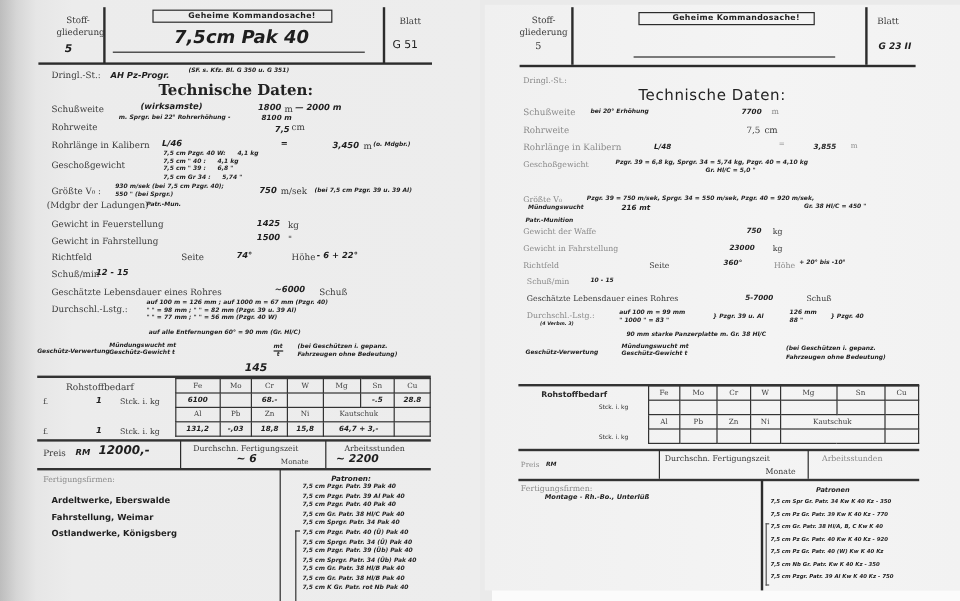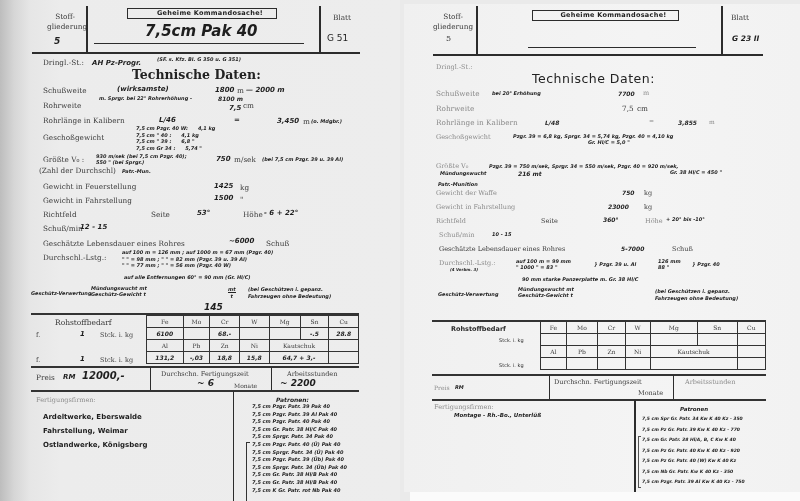--- a/index.html
+++ b/index.html
@@ -67,55 +67,55 @@
   <div class="abs print lbl" style="left:237px;top:86px;">m</div>
   <div class="abs hand mid-hand" style="left:246px;top:86px;">— 2000 m</div>
 
   <div class="abs print lbl" style="left:43px;top:101px;">Rohrweite</div>
   <div class="abs hand small-hand" style="left:99px;top:95px;">m. Sprgr. bei 22° Rohrerhöhung -</div>
   <div class="abs hand small-hand" style="left:218px;top:95px;font-size:6px;">8100 m</div>
   <div class="abs hand mid-hand" style="left:229px;top:104px;">7,5</div>
   <div class="abs print lbl" style="left:243px;top:101px;">cm</div>
 
   <div class="abs print lbl" style="left:43px;top:116px;">Rohrlänge in Kalibern</div>
-  <div class="abs hand mid-hand" style="left:159px;top:116px;">L/46</div>
+  <div class="abs hand mid-hand" style="left:135px;top:116px;">L/46</div>
   <div class="abs hand mid-hand" style="left:234px;top:116px;">=</div>
   <div class="abs hand mid-hand" style="left:277px;top:117px;">3,450</div>
   <div class="abs print lbl" style="left:303px;top:117px;">m</div>
   <div class="abs hand small-hand" style="left:311px;top:118px;">(o. Mdgbr.)</div>
 
   <div class="abs print lbl" style="left:43px;top:133px;">Geschoßgewicht</div>
   <div class="abs" style="left:136px;top:125px;line-height:6.5px;">
     <div class="hand small-hand"><span>7,5 cm Pzgr. 40 W:</span> <span style="margin-left:8px">4,1 kg</span></div>
     <div class="hand small-hand"><span>7,5 cm    "   40  :</span> <span style="margin-left:8px">4,1 kg</span></div>
     <div class="hand small-hand"><span>7,5 cm    "   39  :</span> <span style="margin-left:8px">6,8  "</span></div>
     <div class="hand small-hand"><span>7,5 cm Gr 34     :</span> <span style="margin-left:8px">5,74 "</span></div>
   </div>
 
   <div class="abs print lbl" style="left:43px;top:155px;">Größte V₀ :</div>
   <div class="abs hand small-hand" style="left:96px;top:153px;">930 m/sek (bei 7,5 cm Pzgr. 40);</div>
   <div class="abs hand small-hand" style="left:96px;top:159px;">550 " (bei Sprgr.)</div>
   <div class="abs hand mid-hand" style="left:216px;top:155px;">750</div>
   <div class="abs print lbl" style="left:234px;top:155px;">m/sek</div>
   <div class="abs hand small-hand" style="left:262px;top:156px;">(bei 7,5 cm Pzgr. 39 u. 39 Al)</div>
 
-  <div class="abs print lbl" style="left:39px;top:166px;">(Zahl der Durchschl)</div>
+  <div class="abs print lbl" style="left:39px;top:166px;">(Mdgbr der Ladungen)</div>
   <div class="abs hand small-hand" style="left:122px;top:168px;">Patr.-Mun.</div>
 
   <div class="abs print lbl" style="left:43px;top:182px;">Gewicht in Feuerstellung</div>
   <div class="abs hand mid-hand" style="left:214px;top:182px;">1425</div>
   <div class="abs print lbl" style="left:240px;top:183px;">kg</div>
 
   <div class="abs print lbl" style="left:43px;top:196px;">Gewicht in Fahrstellung</div>
   <div class="abs hand mid-hand" style="left:214px;top:194px;">1500</div>
   <div class="abs print lbl" style="left:240px;top:195px;">"</div>
 
   <div class="abs print lbl" style="left:43px;top:210px;">Richtfeld</div>
   <div class="abs print lbl" style="left:151px;top:210px;">Seite</div>
-  <div class="abs hand mid-hand" style="left:197px;top:209px;">53°</div>
+  <div class="abs hand mid-hand" style="left:197px;top:209px;">74°</div>
   <div class="abs print lbl" style="left:243px;top:210px;">Höhe</div>
   <div class="abs hand mid-hand" style="left:264px;top:209px;">- 6 + 22°</div>
 
   <div class="abs print lbl" style="left:43px;top:224px;">Schuß/min</div>
   <div class="abs hand mid-hand" style="left:80px;top:223px;">12 - 15</div>
 
   <div class="abs print lbl" style="left:43px;top:239px;">Geschätzte Lebensdauer eines Rohres</div>
   <div class="abs hand mid-hand" style="left:229px;top:237px;">~6000</div>
   <div class="abs print lbl" style="left:266px;top:239px;">Schuß</div>
 

